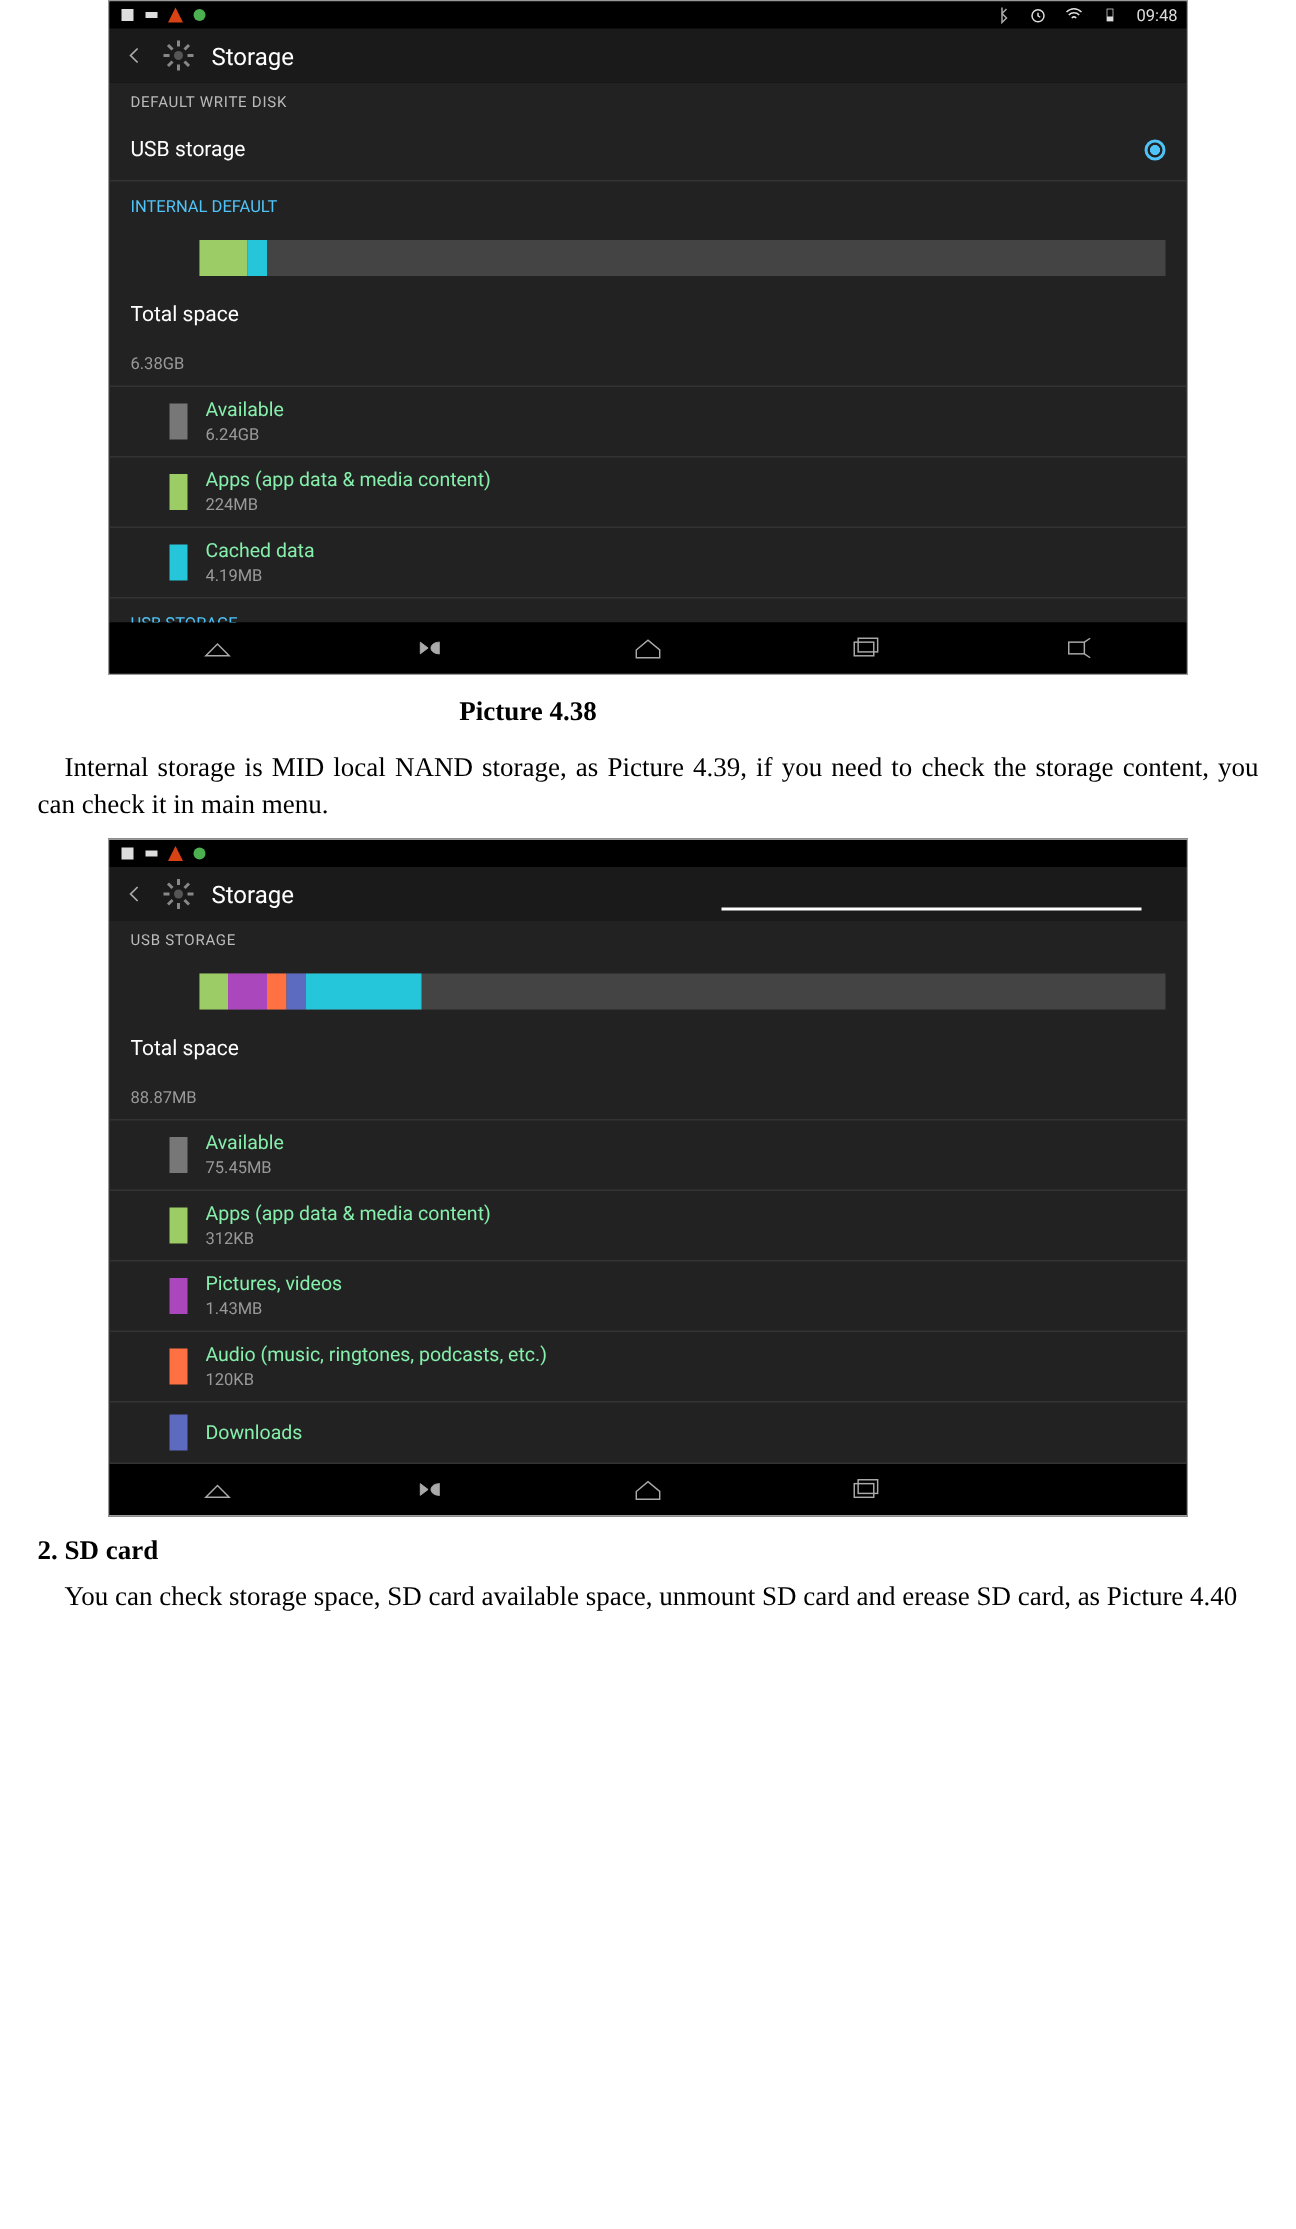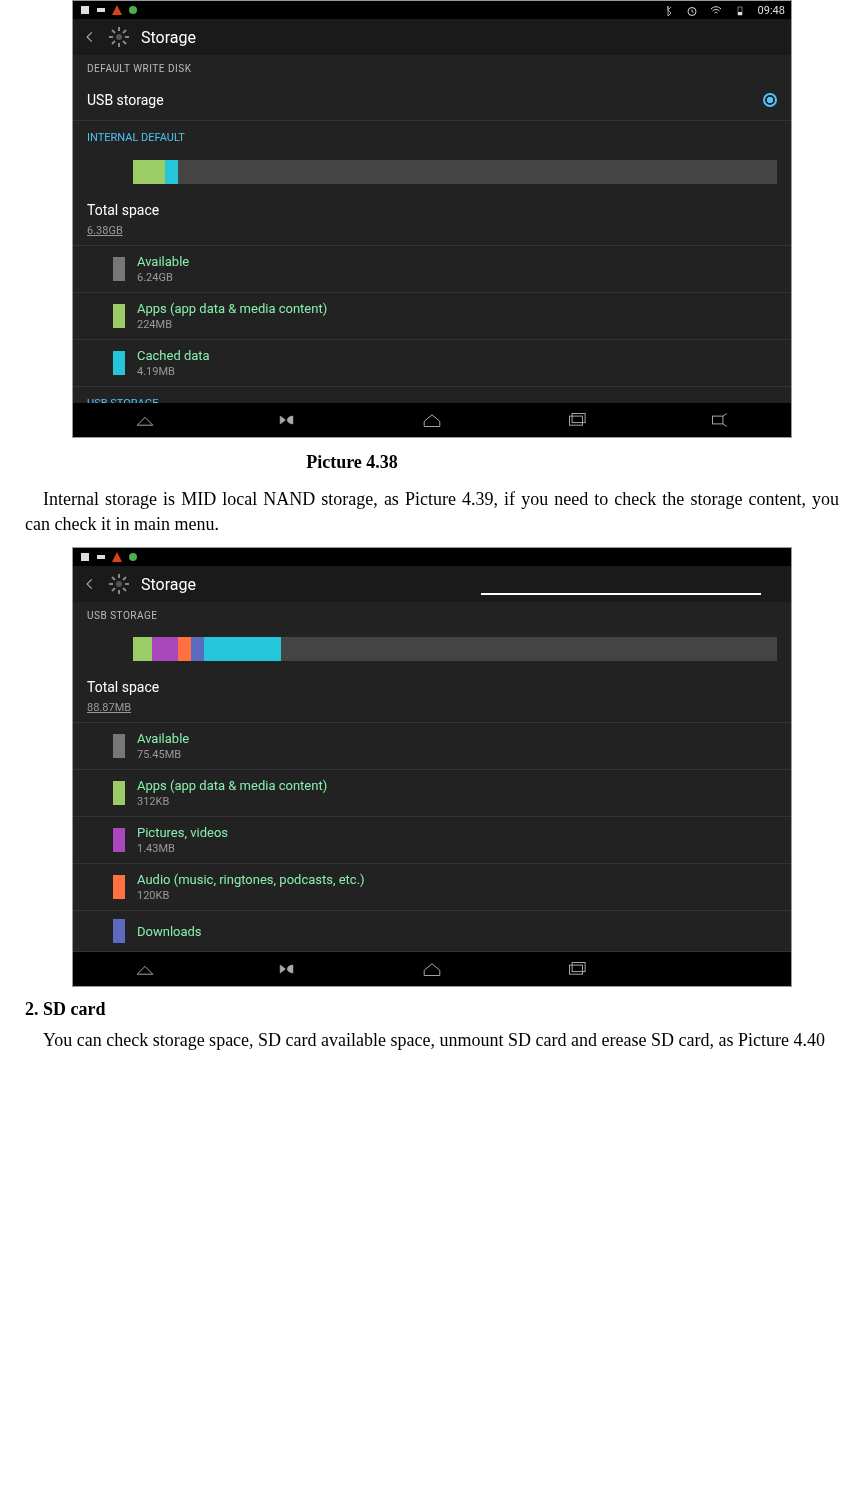--- a/index.html
+++ b/index.html
@@ -26,21 +26,21 @@
     background: #000;
     display: flex;
     justify-content: space-between;
     align-items: center;
     padding: 2px 6px;
     font-size: 11px;
     color: #ddd;
     height: 18px;
   }
   .status-left { display: flex; gap: 4px; align-items: center; }
-  .status-right { display: flex; gap: 12px; align-items: flex-end; }
+  .status-right { display: flex; gap: 12px; align-items: center; }
   .status-icon { width: 12px; height: 12px; display: inline-block; }
   .app-header {
     background: #1a1a1a;
     display: flex;
     align-items: center;
     padding: 6px 10px;
     gap: 10px;
   }
   .back-icon { width: 14px; height: 14px; }
   .gear-icon { width: 24px; height: 24px; }
@@ -78,21 +78,21 @@
     background: #444;
     margin: 10px 14px 10px 60px;
     display: flex;
   }
   .seg { height: 100%; }
   .total-item {
     padding: 8px 14px;
     border-bottom: 1px solid #333;
   }
   .total-label { font-size: 14px; color: #fff; }
-  .total-value { font-size: 11px; color: #999; margin-top: 6px; text-decoration: underline; }
+  .total-value { font-size: 11px; color: #999; margin-top: 18px; }
   .cat-row {
     display: flex;
     align-items: center;
     gap: 12px;
     padding: 8px 14px 8px 40px;
     border-bottom: 1px solid #333;
   }
   .cat-swatch { width: 12px; height: 24px; }
   .cat-text {}
   .cat-label { font-size: 13px; color: #86efac; }

